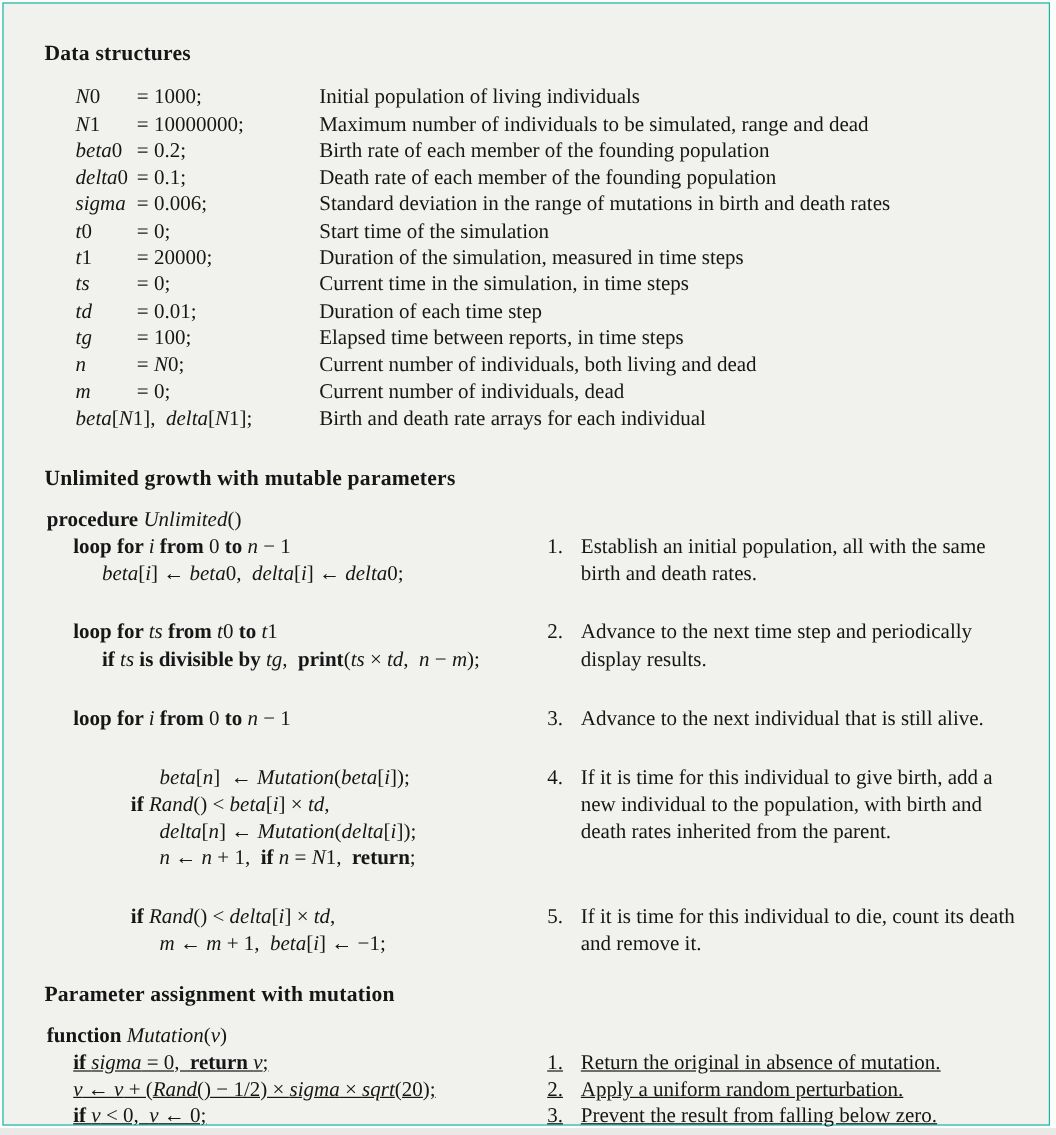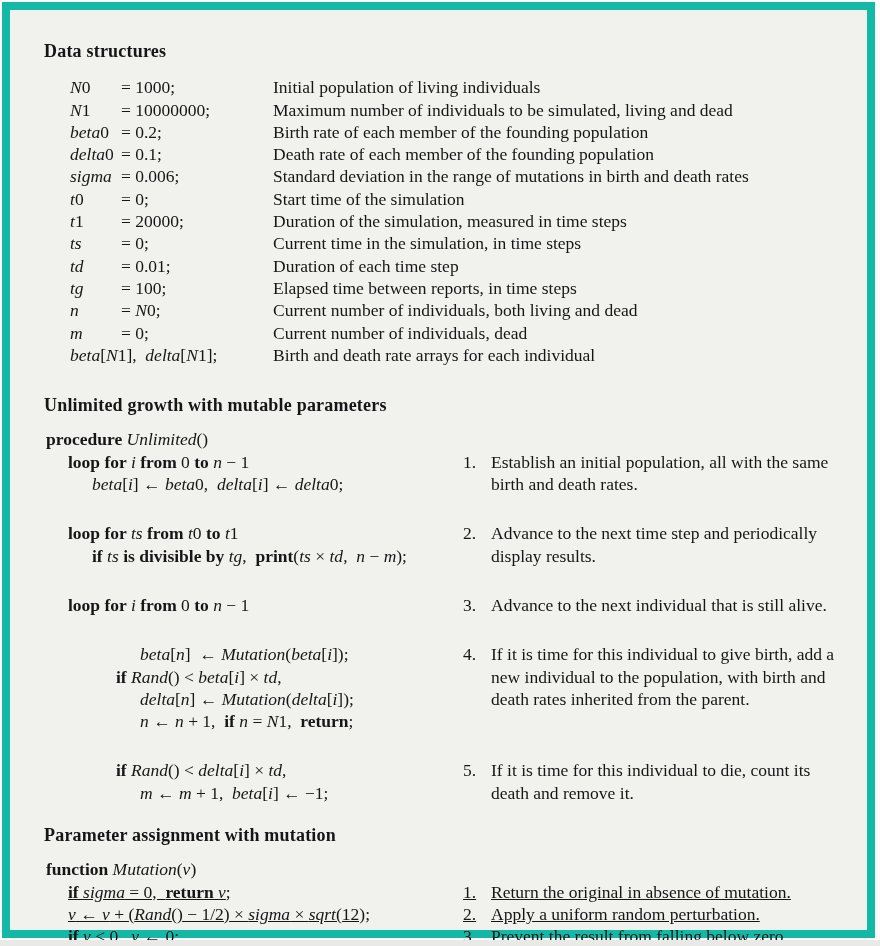--- a/index.html
+++ b/index.html
@@ -7,21 +7,21 @@
     width:880px; height:946px; position:relative; overflow:hidden;
     background:#fcfcfb;
     font-family:"Liberation Serif", serif;
     color:#161616;
     font-size:17.5px;
     line-height:22.3px;
   }
   .doc-frame {
     position:absolute; left:2px; top:2px;
     width:873px; height:936px; box-sizing:border-box;
-    border:8px solid #14b8a6;
+    border:1px solid #14b8a6;
     background:#f1f1ee;
     padding:30px 26px 16px 34px;
   }
   .bottom-strip {
     position:absolute; left:0; bottom:0; width:880px; height:6px;
     background:#e9e9e7;
   }
   .sec-heading {
     font-size:18px; font-weight:bold; margin:0; line-height:22.3px;
     letter-spacing:0.2px;
@@ -66,21 +66,21 @@
     <h2 class="sec-heading">Data structures</h2>
     <div class="var-table">
       <div class="var-row">
         <span class="var-name"><span class="ital">N</span><span>0</span></span>
         <span class="var-value"><span>= 1000;</span></span>
         <span class="var-desc">Initial population of living individuals</span>
       </div>
       <div class="var-row">
         <span class="var-name"><span class="ital">N</span><span>1</span></span>
         <span class="var-value"><span>= 10000000;</span></span>
-        <span class="var-desc">Maximum number of individuals to be simulated, living and dead</span>
+        <span class="var-desc">Maximum number of individuals to be simulated, range and dead</span>
       </div>
       <div class="var-row">
         <span class="var-name"><span class="ital">beta</span><span>0</span></span>
         <span class="var-value"><span>= 0.2;</span></span>
         <span class="var-desc">Birth rate of each member of the founding population</span>
       </div>
       <div class="var-row">
         <span class="var-name"><span class="ital">delta</span><span>0</span></span>
         <span class="var-value"><span>= 0.1;</span></span>
         <span class="var-desc">Death rate of each member of the founding population</span>
@@ -199,21 +199,21 @@
 
     <div class="mut-rows" style="margin-top: 0px; text-decoration: underline;">
       <div class="block-row mut" style="margin-top: 0px;">
         <div class="code-line ind1"><span class="bold">if </span><span class="ital">sigma</span><span> = 0,  </span><span class="bold">return </span><span class="ital">v</span><span>;</span></div>
         <div class="comment">
           <span class="cnum">1.</span>
           <span class="ctext">Return the original in absence of mutation.</span>
         </div>
       </div>
       <div class="block-row mut" style="margin-top: 0px;">
-        <div class="code-line ind1"><span class="ital">v</span><span> ← </span><span class="ital">v</span><span> + (</span><span class="ital">Rand</span><span>() − 1/2) × </span><span class="ital">sigma</span><span> × </span><span class="ital">sqrt</span><span>(12);</span></div>
+        <div class="code-line ind1"><span class="ital">v</span><span> ← </span><span class="ital">v</span><span> + (</span><span class="ital">Rand</span><span>() − 1/2) × </span><span class="ital">sigma</span><span> × </span><span class="ital">sqrt</span><span>(20);</span></div>
         <div class="comment">
           <span class="cnum">2.</span>
           <span class="ctext">Apply a uniform random perturbation.</span>
         </div>
       </div>
       <div class="block-row mut" style="margin-top: 0px;">
         <div class="code-line ind1"><span class="bold">if </span><span class="ital">v</span><span> &lt; 0,  </span><span class="ital">v</span><span> ← 0;</span></div>
         <div class="comment">
           <span class="cnum">3.</span>
           <span class="ctext">Prevent the result from falling below zero.</span>

